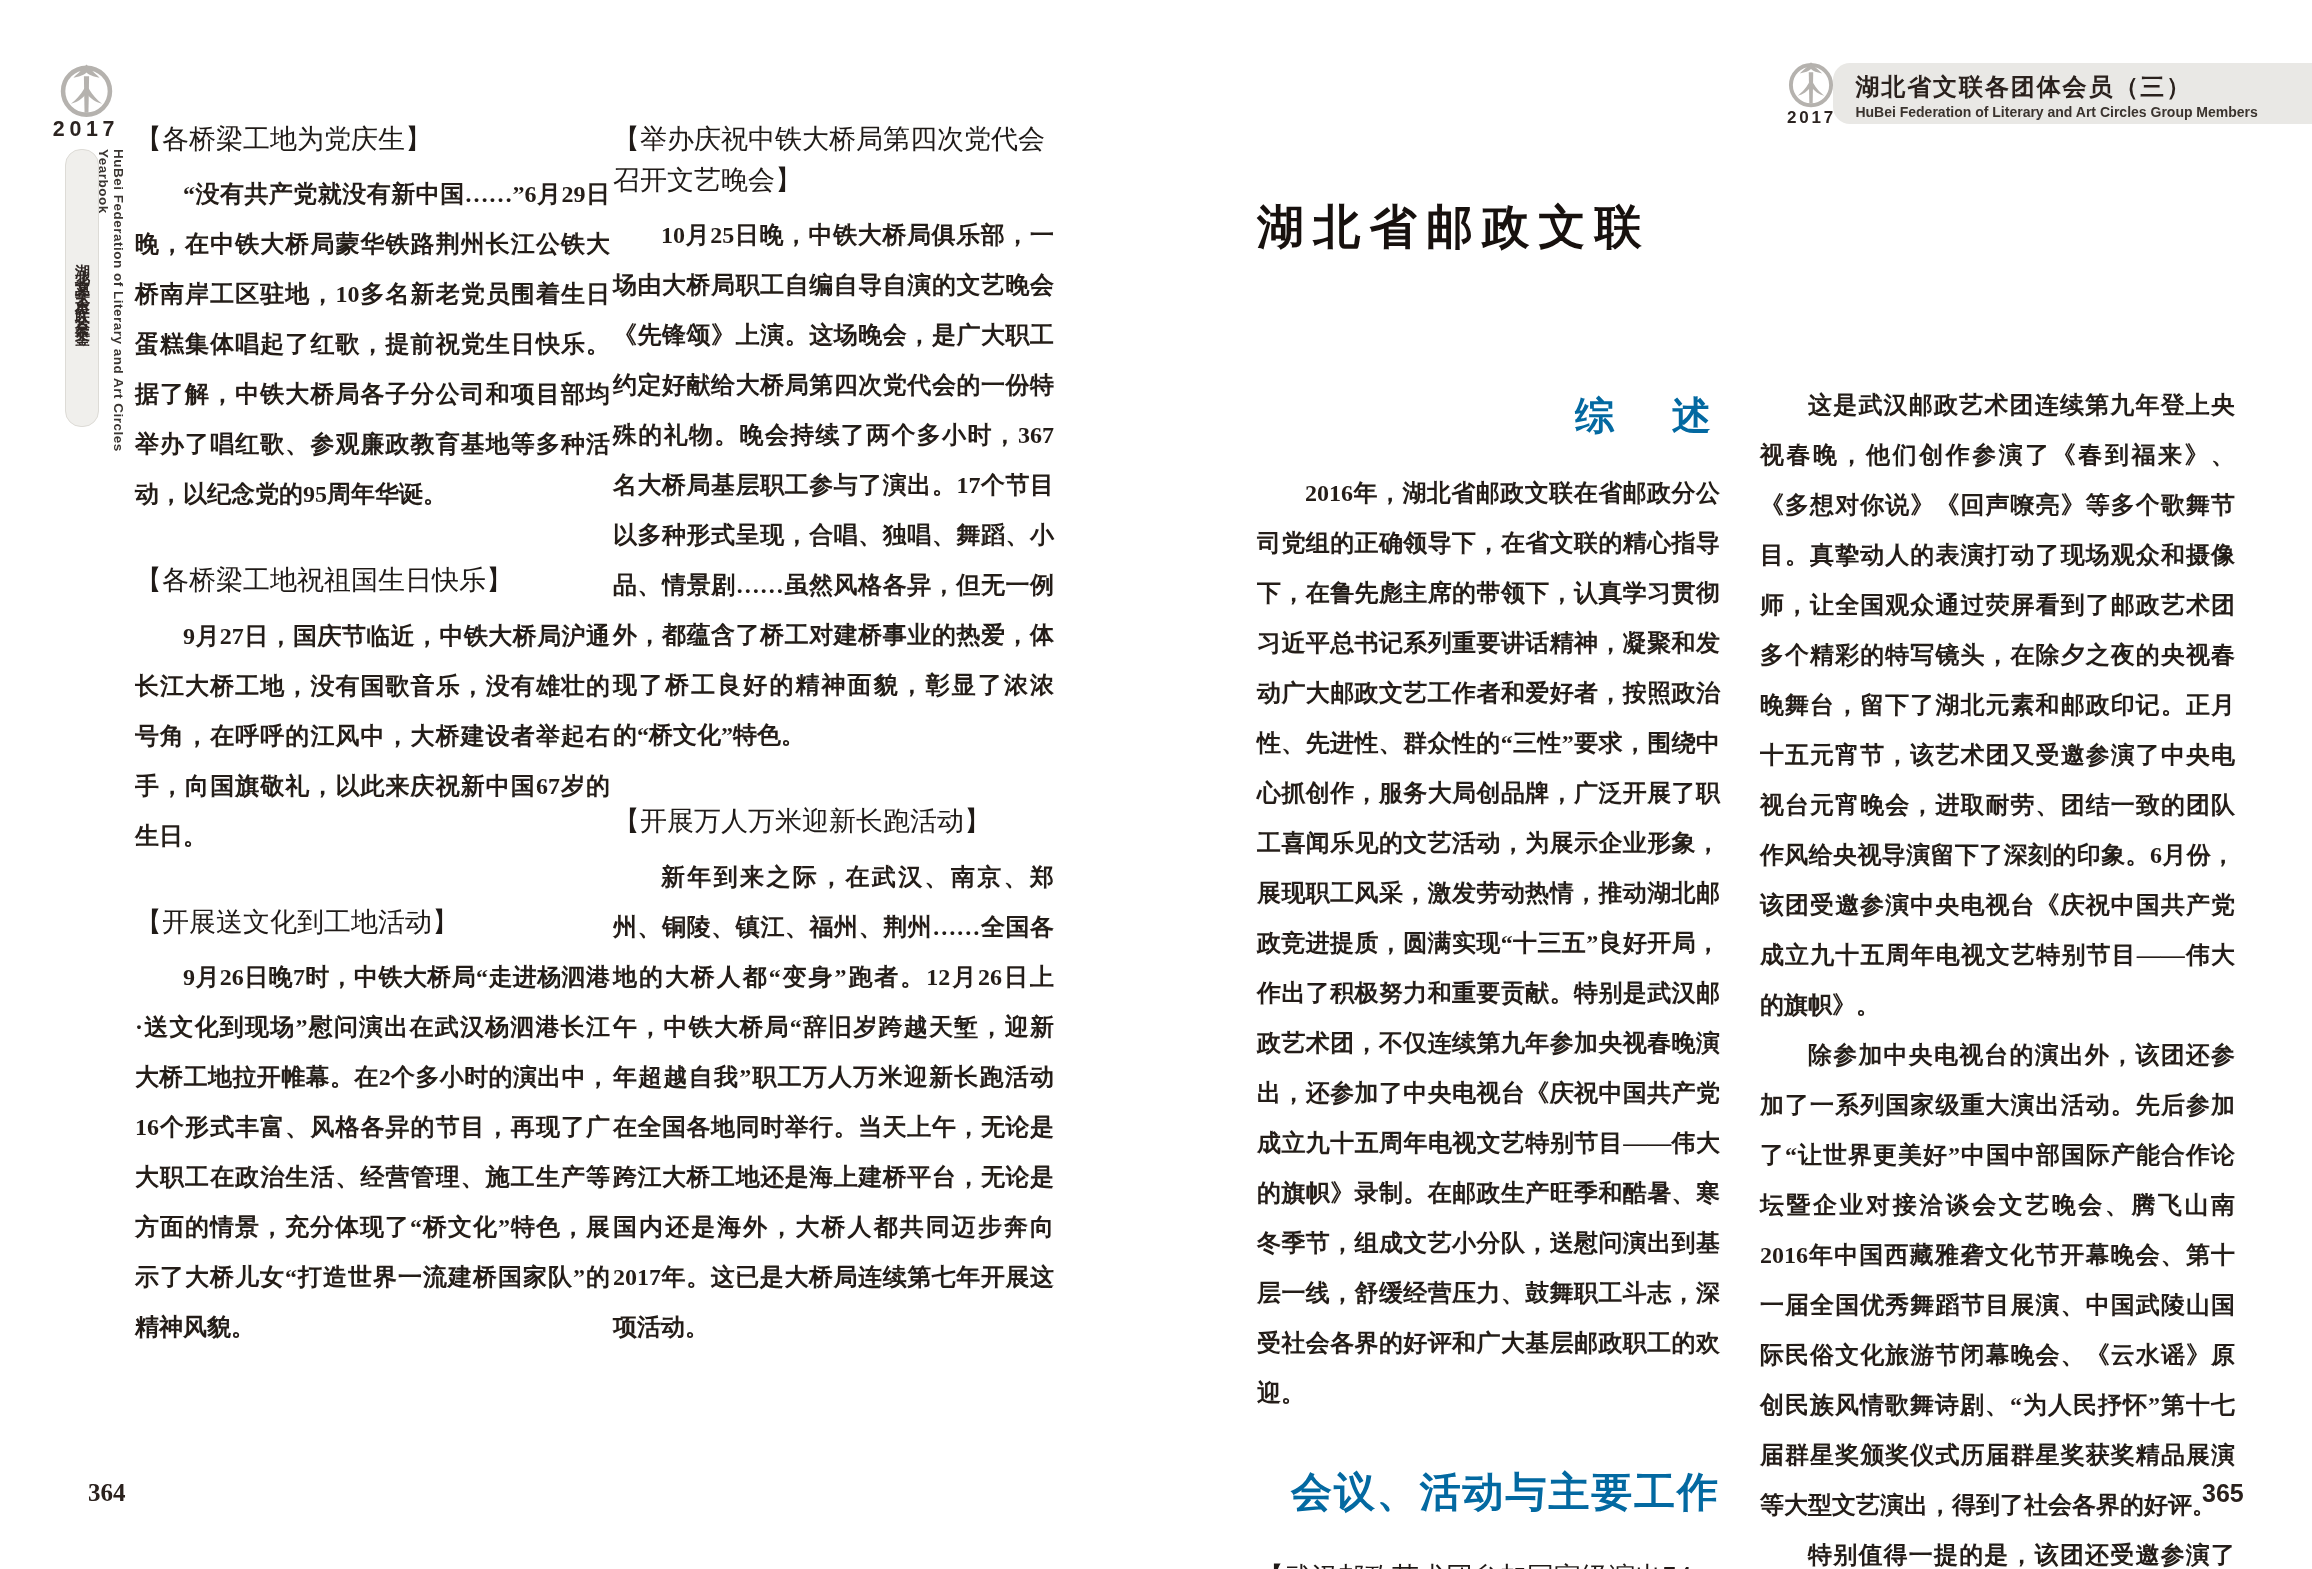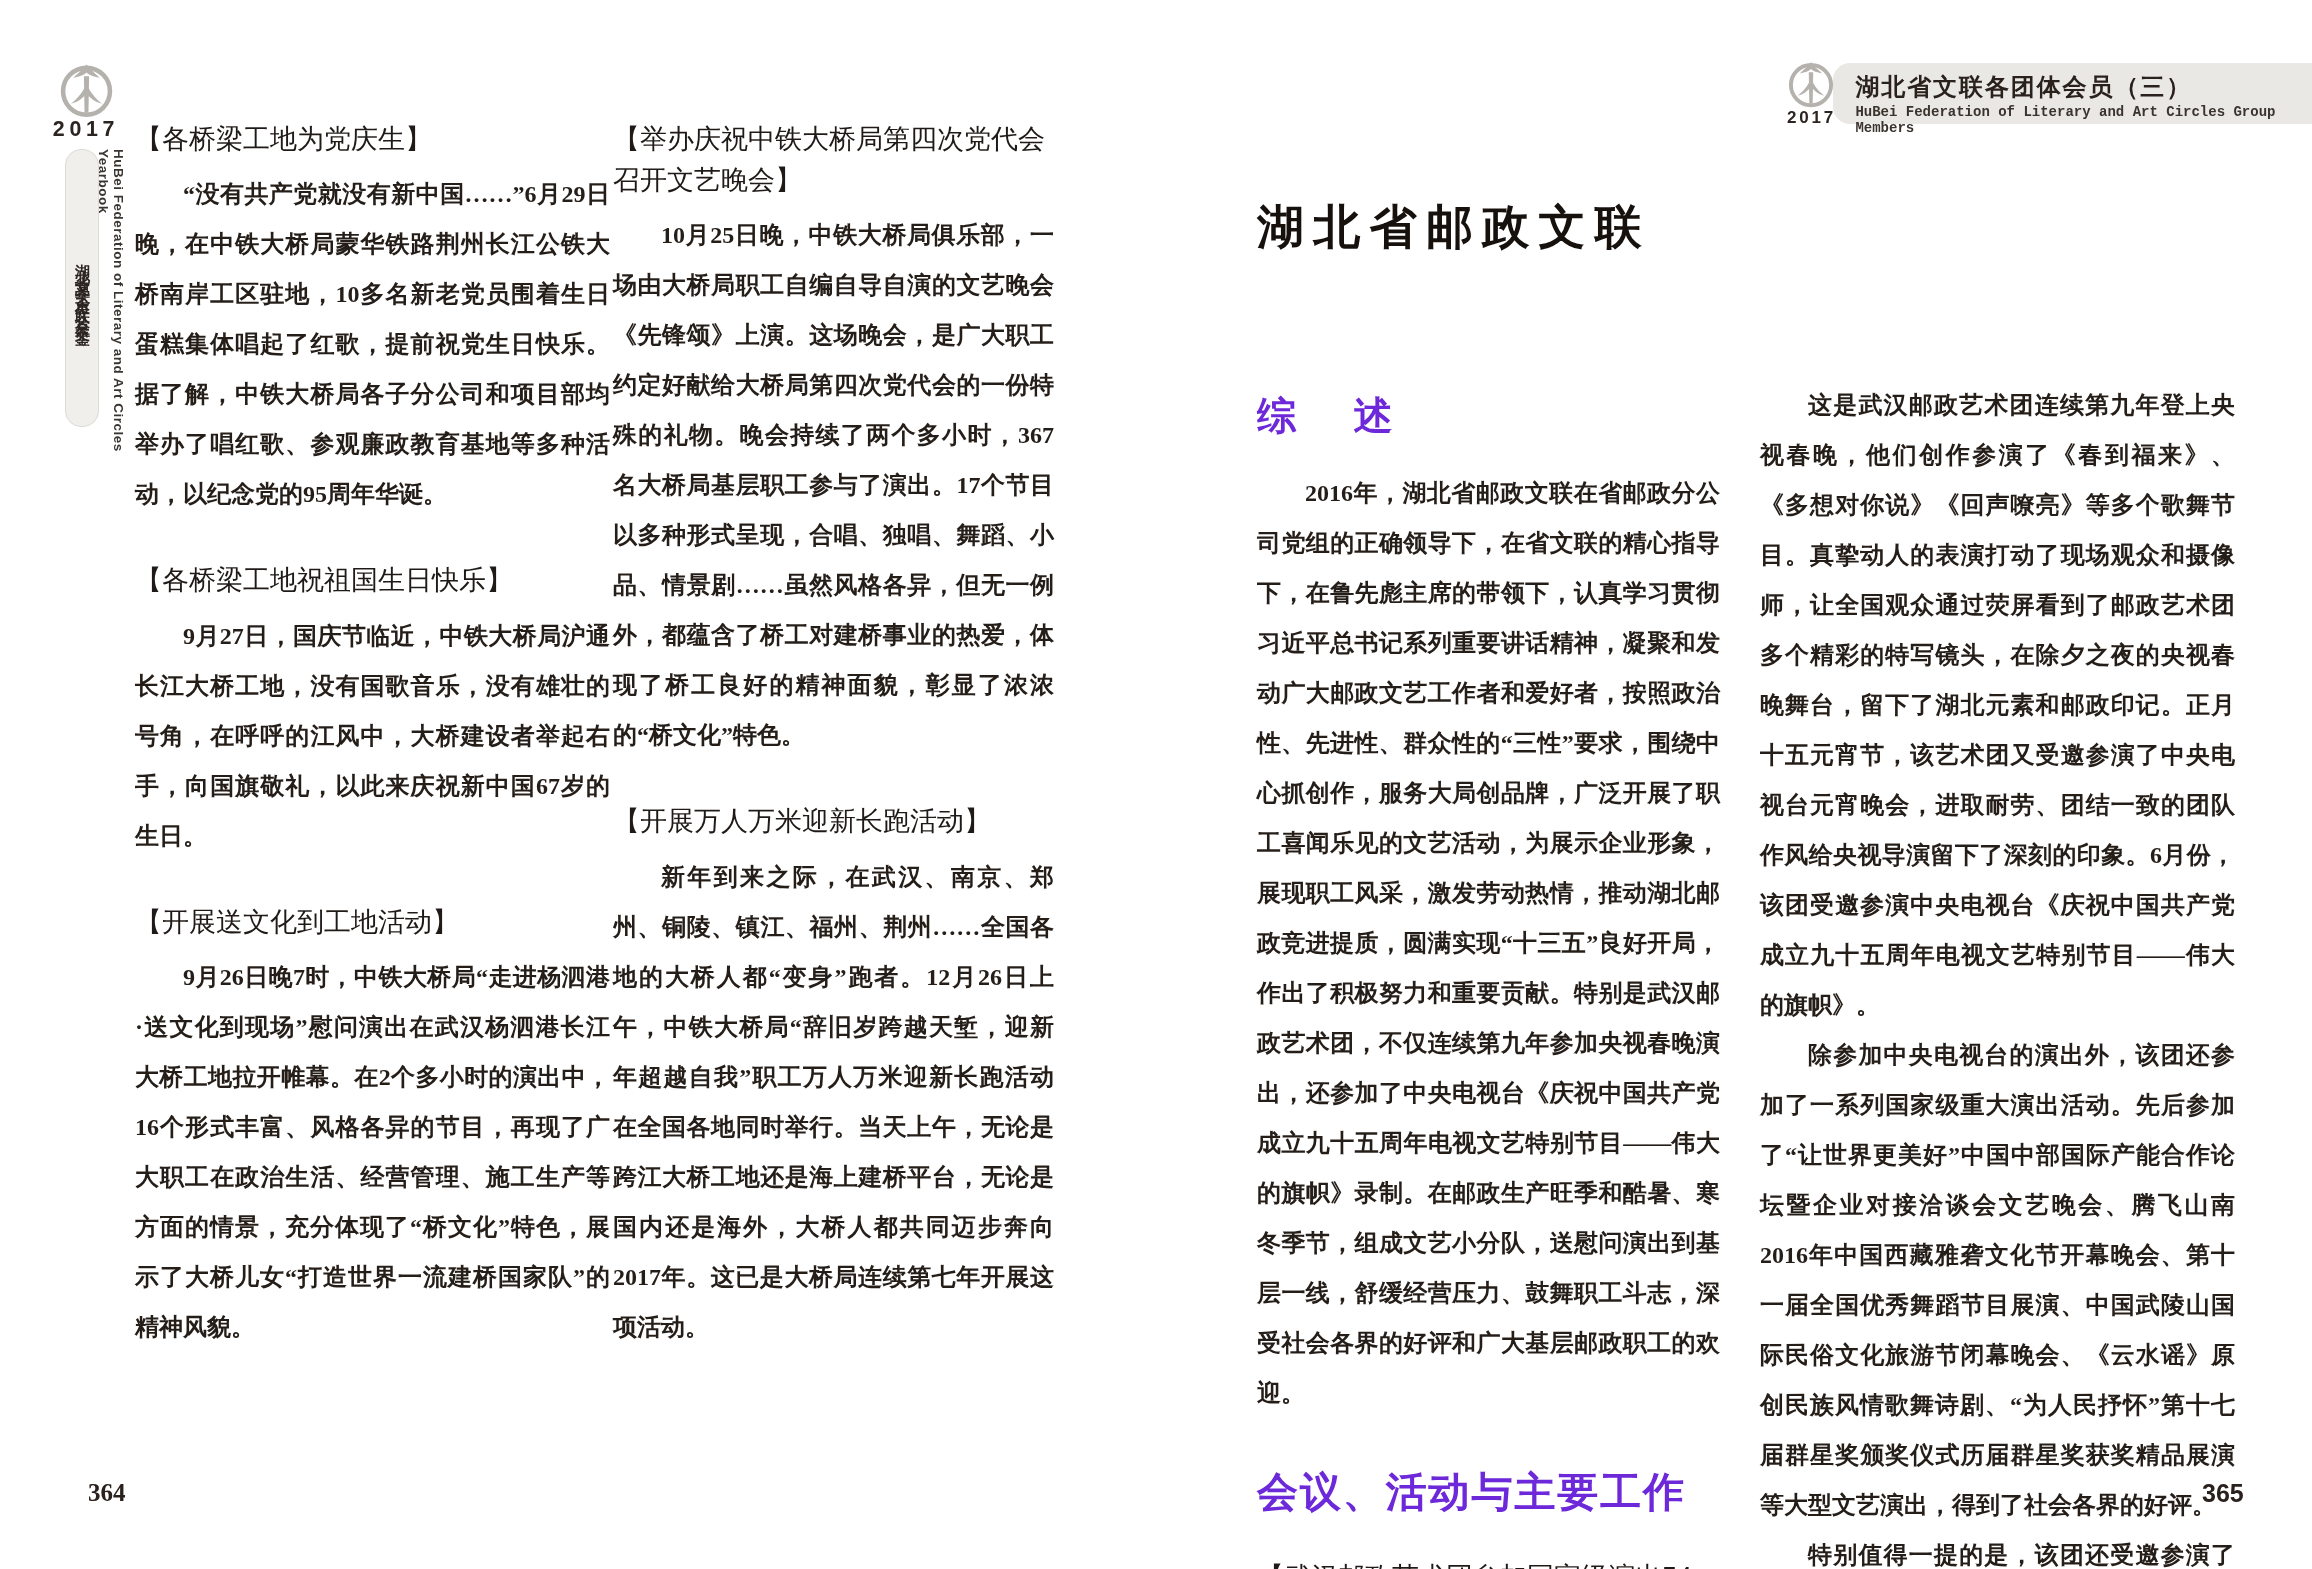--- a/index.html
+++ b/index.html
@@ -18,32 +18,32 @@
     font-family:"Liberation Serif",serif;}
   .side-en{position:absolute;left:96px;top:149px;height:336px;writing-mode:vertical-rl;
     font-family:"Liberation Sans",sans-serif;font-size:13.5px;font-weight:bold;color:#3a3531;letter-spacing:0.5px;}
   
   .col{position:absolute;}
   .body-p{margin:0;font-size:24px;line-height:50px;text-align:justify;text-indent:2em;
     font-weight:bold;color:#241d18;}
   .entry-h{margin:41px 0 9.3px;font-family:"Liberation Sans",sans-serif;font-weight:normal;
     font-size:27px;line-height:41px;color:#1f1a17;}
   .section-h{margin:0 0 28px;font-family:"Liberation Sans",sans-serif;font-weight:bold;
-    font-size:39px;line-height:48px;text-align:left;letter-spacing:9.3px;color:#6d28d9;}
+    font-size:39px;line-height:48px;text-align:right;letter-spacing:9.3px;color:#0369a1;}
   .section-h.wide{margin:50px 0 22.4px;font-size:41px;letter-spacing:1.9px;}
   .col > .body-p:first-child, .col > .entry-h:first-child{margin-top:0;}
   
   .band-logo{position:absolute;left:1782px;top:60px;width:58px;height:48px;}
   .band-year{position:absolute;left:1777px;top:108px;width:69px;text-align:center;
     font-family:"Liberation Sans",sans-serif;font-weight:bold;font-size:17px;letter-spacing:2.8px;color:#2c2421;}
   .band-box{position:absolute;left:1833px;top:63px;width:480px;height:61px;background:#e9e8e5;
     border-radius:17px 0 0 17px;}
   .band-box .cn{margin:8.4px 0 0 22.4px;font-family:"Liberation Sans",sans-serif;font-weight:bold;
     font-size:24px;color:#2a211d;letter-spacing:1.9px;}
-  .band-box .en{margin:0.9px 0 0 22.4px;font-family:Liberation Mono, monospace;font-weight:bold;
+  .band-box .en{margin:0.9px 0 0 22.4px;font-family:Liberation Sans, sans-serif;font-weight:bold;
     font-size:14px;color:#3a332e;}
   
   .rp-title{position:absolute;left:1257px;top:196px;width:979px;text-align:left;
     font-family:"Liberation Serif",serif;font-weight:bold;font-size:47px;letter-spacing:9.3px;color:#17110e;}
   
   .pageno{position:absolute;font-family:"Liberation Sans",sans-serif;font-weight:bold;
     font-size:25px;color:#2a211d;}
   .pageno.left{left:88px;top:1479px;font-family:Liberation Serif, serif;}
   .pageno.right{left:2191px;top:1479px;margin-left:11px;}
   .logo-svg{width:100%;height:100%;}

